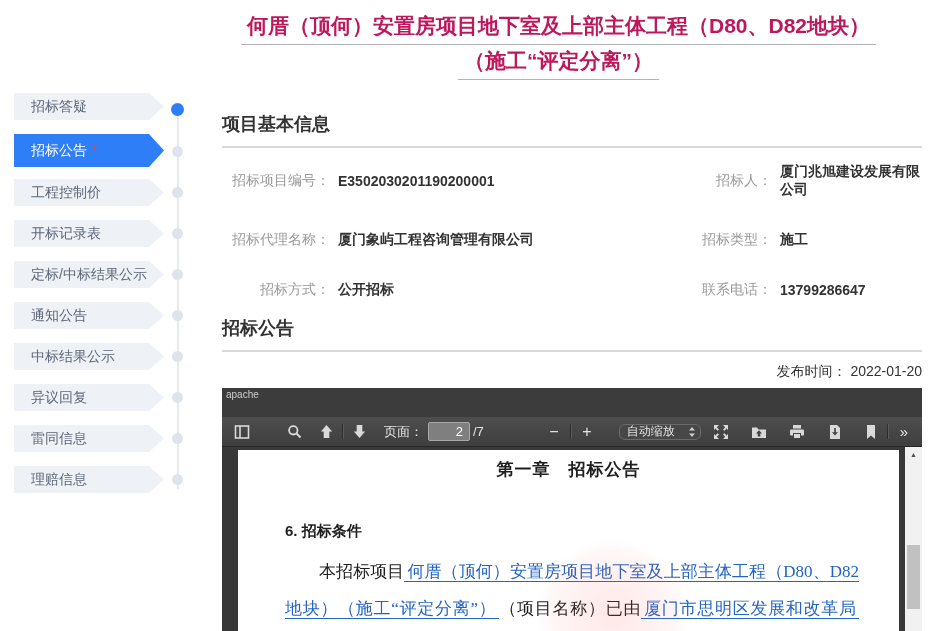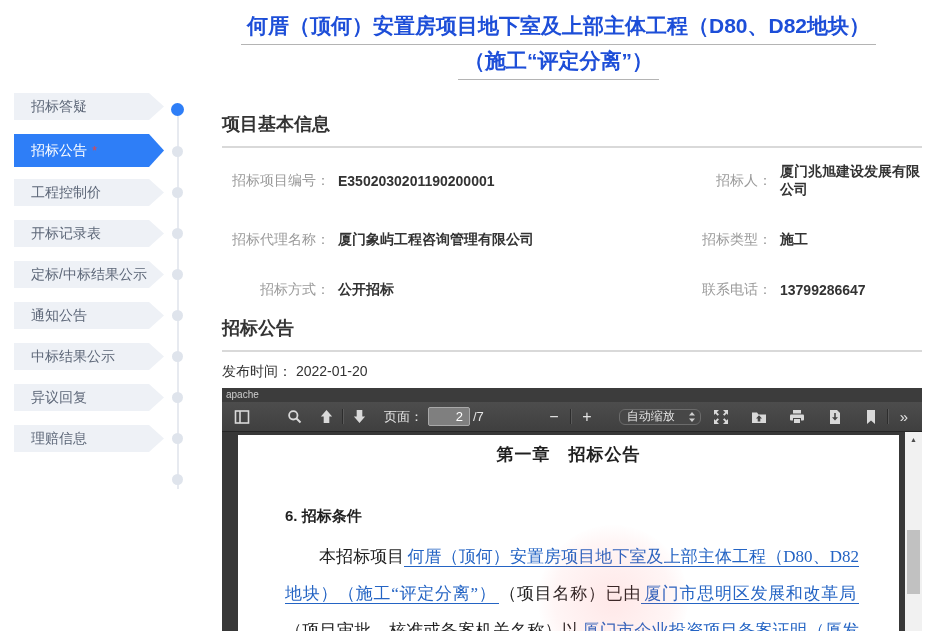--- a/index.html
+++ b/index.html
@@ -2,21 +2,21 @@
 <html><head>
 <meta charset="utf-8">
 <style>
   * { margin:0; padding:0; box-sizing:border-box; }
   html,body { width:947px; height:631px; background:#fff; overflow:hidden;
     font-family:"Liberation Sans","DejaVu Sans",sans-serif; }
   body { position:relative; }
 
   
   .page-title { position:absolute; left:185px; right:15px; top:10px;
-    text-align:center; font-size:21px; font-weight:600; color:#1d4ed8; line-height:31px; }
+    text-align:center; font-size:21px; font-weight:600; color:#be185d; line-height:31px; }
   .page-title .tline { display:inline-block; border-bottom:1px solid #b4b4b4; padding:0 6px 3px; }
 
   
   .sidebar { position:absolute; left:14px; top:93px; width:152px; }
   .side-item { position:relative; width:150px; height:27px; line-height:27px; margin-bottom:14px;
     background:#eef1f6; color:#5d6778; font-size:14px; padding-left:17px; cursor:pointer;
     clip-path:polygon(0 0, calc(100% - 15px) 0, 100% 50%, calc(100% - 15px) 100%, 0 100%); }
   .side-item.active { height:33px; line-height:33px; margin-bottom:12px;
     background:#2e7ef7; color:#fff; }
   .side-item .star { color:#e64545; margin-left:5px; font-size:13px; }
@@ -31,25 +31,25 @@
 
   
   .main { position:absolute; left:222px; top:113px; width:700px; }
   .sec-title { font-size:18px; font-weight:600; color:#333; line-height:22px;
     padding-bottom:11px; border-bottom:2px solid #d9d9d9; }
   .info-grid { margin-top:15px; display:grid; grid-template-columns:108px 340px 102px auto;
     row-gap:32px; font-size:14px; align-items:center; }
   .info-label { text-align:right; color:#9a9a9a; }
   .info-value { color:#333; font-weight:600; padding-left:8px; }
   .sec-announce { margin-top:18px; }
-  .publish-line { margin-top:11px; text-align:left; font-size:14px; color:#333; }
+  .publish-line { margin-top:11px; text-align:right; font-size:14px; color:#333; }
 
   
   .pdf-viewer { margin-top:7px; width:700px; height:304px; background:#383838; overflow:hidden; position:relative; }
-  .pdf-topstrip { height:14px; background:#3c3c3c; color:#cfcfcf; font-size:10px; line-height:13px; padding-left:4px;
+  .pdf-topstrip { height:29px; background:#3c3c3c; color:#cfcfcf; font-size:10px; line-height:13px; padding-left:4px;
     font-family:"Liberation Sans","DejaVu Sans",sans-serif; }
   .pdf-toolbar { height:30px; background:linear-gradient(#4d4d4d,#3f3f3f); border-bottom:1px solid #262626;
     display:flex; align-items:center; color:#e4e4e4; font-size:13px; }
   .tb-btn { width:24px; height:24px; display:flex; align-items:center; justify-content:center; cursor:pointer; flex:none; }
   .tb-sep { width:1px; height:15px; background:#2d2d2d; box-shadow:1px 0 0 #5a5a5a; margin:0 4px; flex:none; }
   .tb-text { flex:none; }
   .page-input { width:42px; height:19px; background:#7f7f7f; border:1px solid #a9a9a9; border-radius:2px;
     color:#fff; font-size:13px; text-align:right; padding-right:6px; margin:0 3px 0 5px; flex:none; }
   .zoom-select { width:82px; height:16px; background:#474747; border:1px solid #6b6b6b; border-radius:6px;
     margin-left:20px; display:flex; align-items:center; padding:0 4px 0 7px; cursor:pointer; flex:none; }
@@ -103,20 +103,23 @@
   <div class="side-item">
     <span>通知公告</span>
   </div>
   <div class="side-item">
     <span>中标结果公示</span>
   </div>
   <div class="side-item">
     <span>异议回复</span>
   </div>
   <div class="side-item">
+    <span>雷同信息</span>
+  </div>
+  <div class="side-item">
     <span>理赔信息</span>
   </div>
 </nav>
 
 <div class="rail">
   <div class="rail-line"></div>
   <div class="t-dot d0 active"></div>
   <div class="t-dot d1"></div>
   <div class="t-dot d2"></div>
   <div class="t-dot d3"></div>

